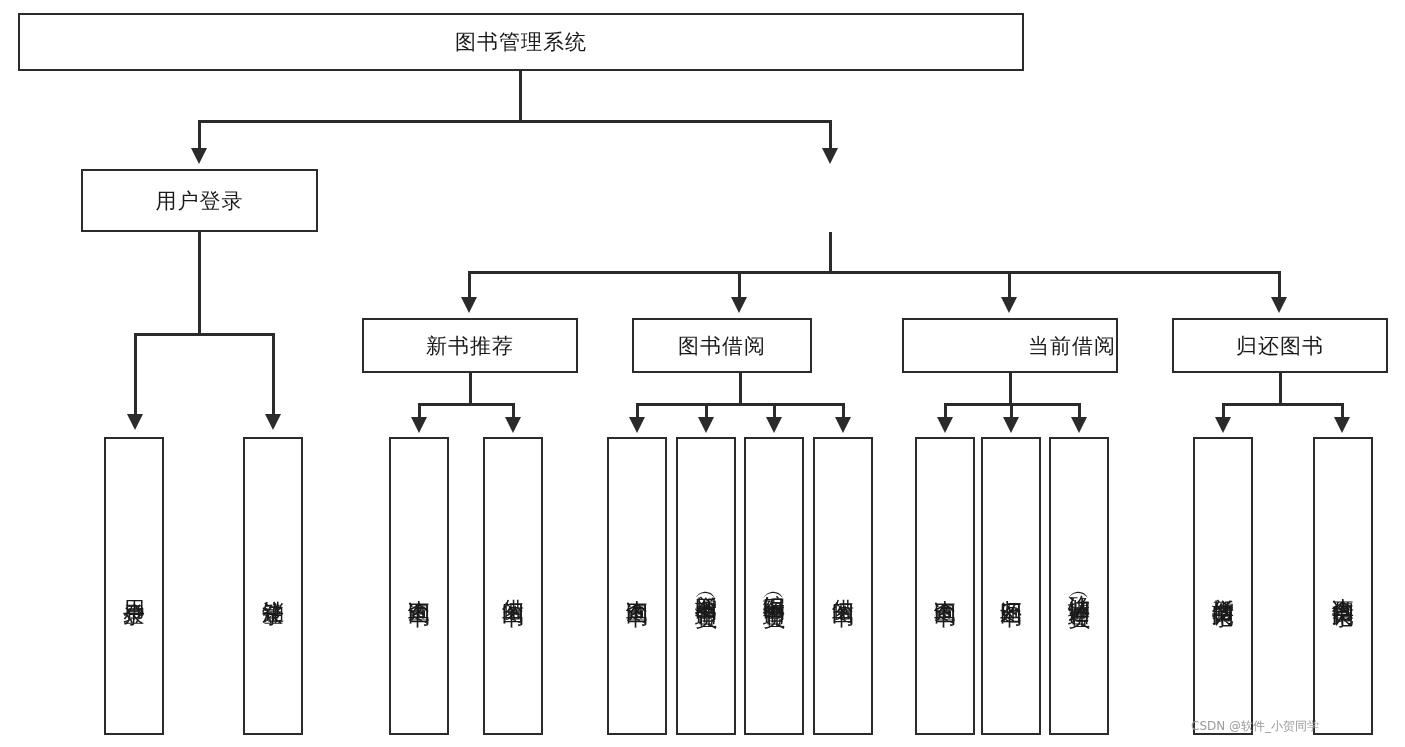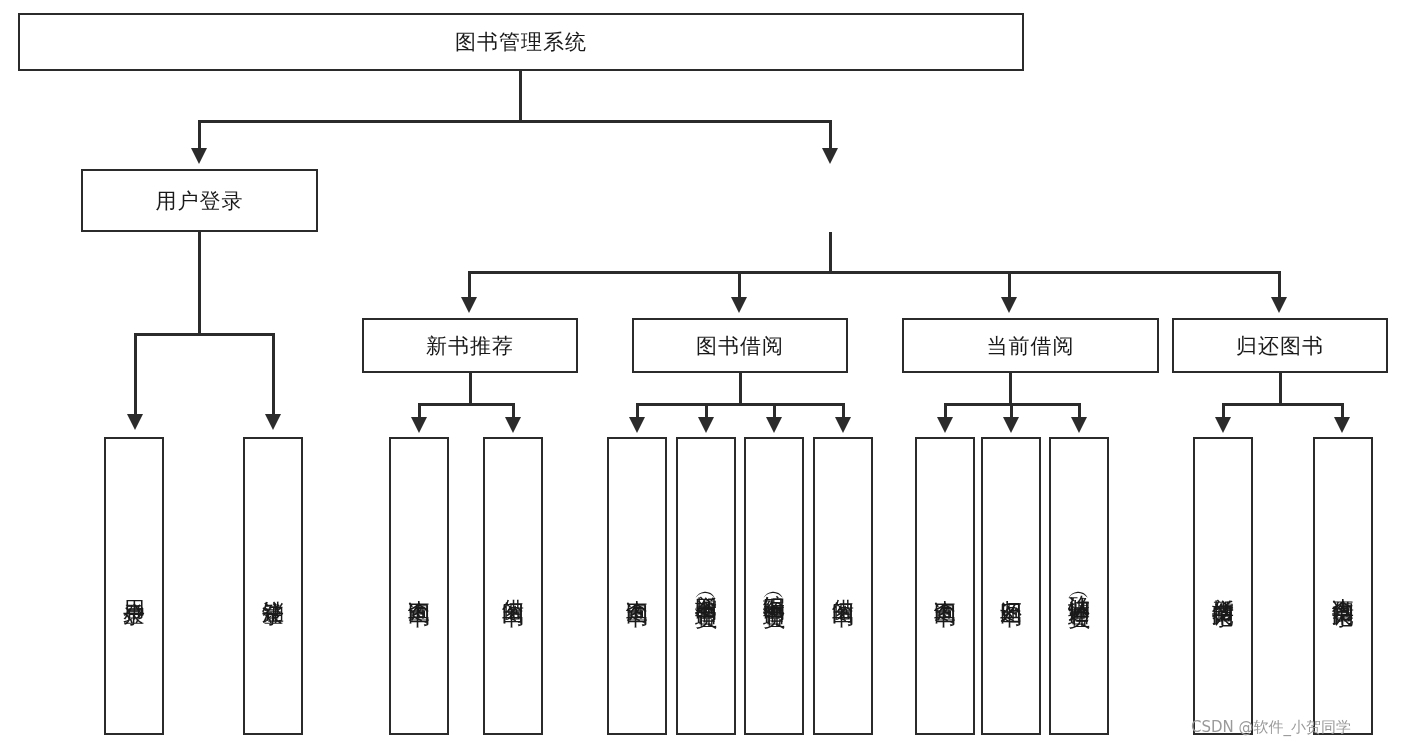--- a/index.html
+++ b/index.html
@@ -55,21 +55,21 @@
   .arrow {
     position: absolute;
     width: 0;
     height: 0;
     border-left: 8px solid transparent;
     border-right: 8px solid transparent;
     border-top: 16px solid #2b2b2b;
   }
   .watermark {
     position: absolute;
-    font-size: 15px;
+    font-size: 12px;
     color: #9a9a9a;
     white-space: nowrap;
     font-family: "DejaVu Sans", "Liberation Sans", sans-serif;
   }
 </style>
 </head>
 <body>
 
 <div id="canvas">
 
@@ -110,24 +110,24 @@
 
   <div class="vline" style="left:1008px; top:271px; height:28px;"></div>
   <div class="arrow" style="left:1001px; top:297px;"></div>
 
   <div class="vline" style="left:1278px; top:271px; height:28px;"></div>
   <div class="arrow" style="left:1271px; top:297px;"></div>
 
   <div class="node horiz" style="left:362px; top:318px; width:216px; height:55px;">
     <span>新书推荐</span>
   </div>
-  <div class="node horiz" style="left:632px; top:318px; width:216px; height:55px;">
+  <div class="node horiz" style="left:632px; top:318px; width:180px; height:55px;">
     <span>图书借阅</span>
   </div>
-  <div class="node horiz" style="left:902px; top:318px; width:257px; height:55px;">
+  <div class="node horiz" style="left:902px; top:318px; width:216px; height:55px;justify-content:flex-end;">
     <span>当前借阅</span>
   </div>
   <div class="node horiz" style="left:1172px; top:318px; width:216px; height:55px;">
     <span>归还图书</span>
   </div>
 
   <div class="vline" style="left:469px; top:373px; height:32px;"></div>
   <div class="hline" style="left:418px; top:403px; width:95px;"></div>
   <div class="vline" style="left:418px; top:403px; height:15px;"></div>
   <div class="arrow" style="left:411px; top:417px;"></div>

